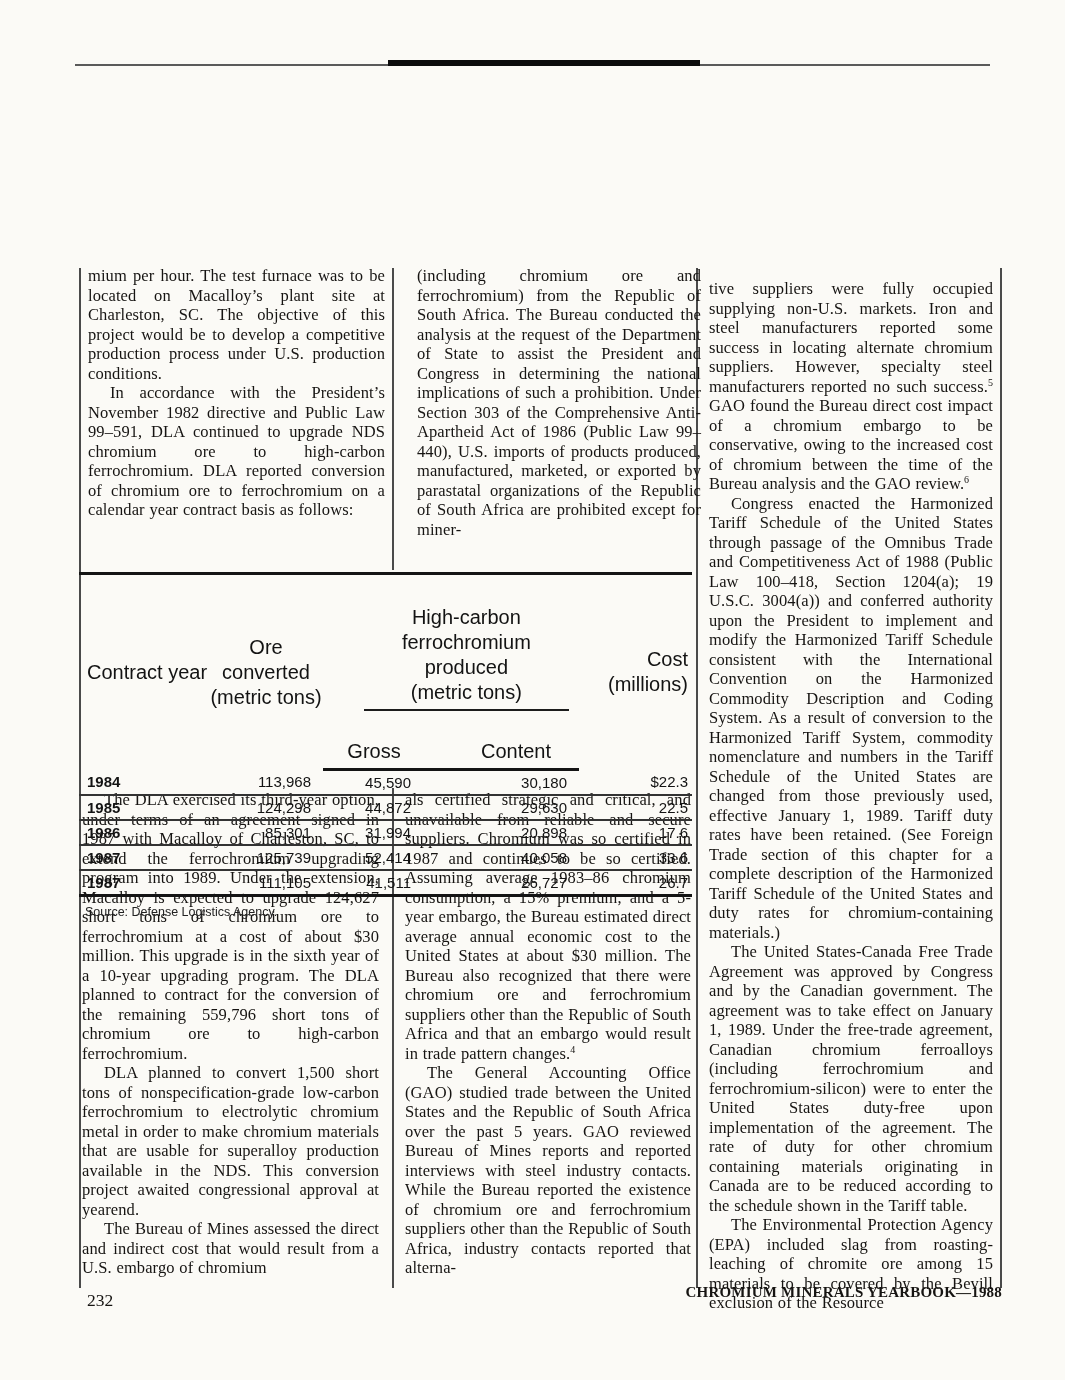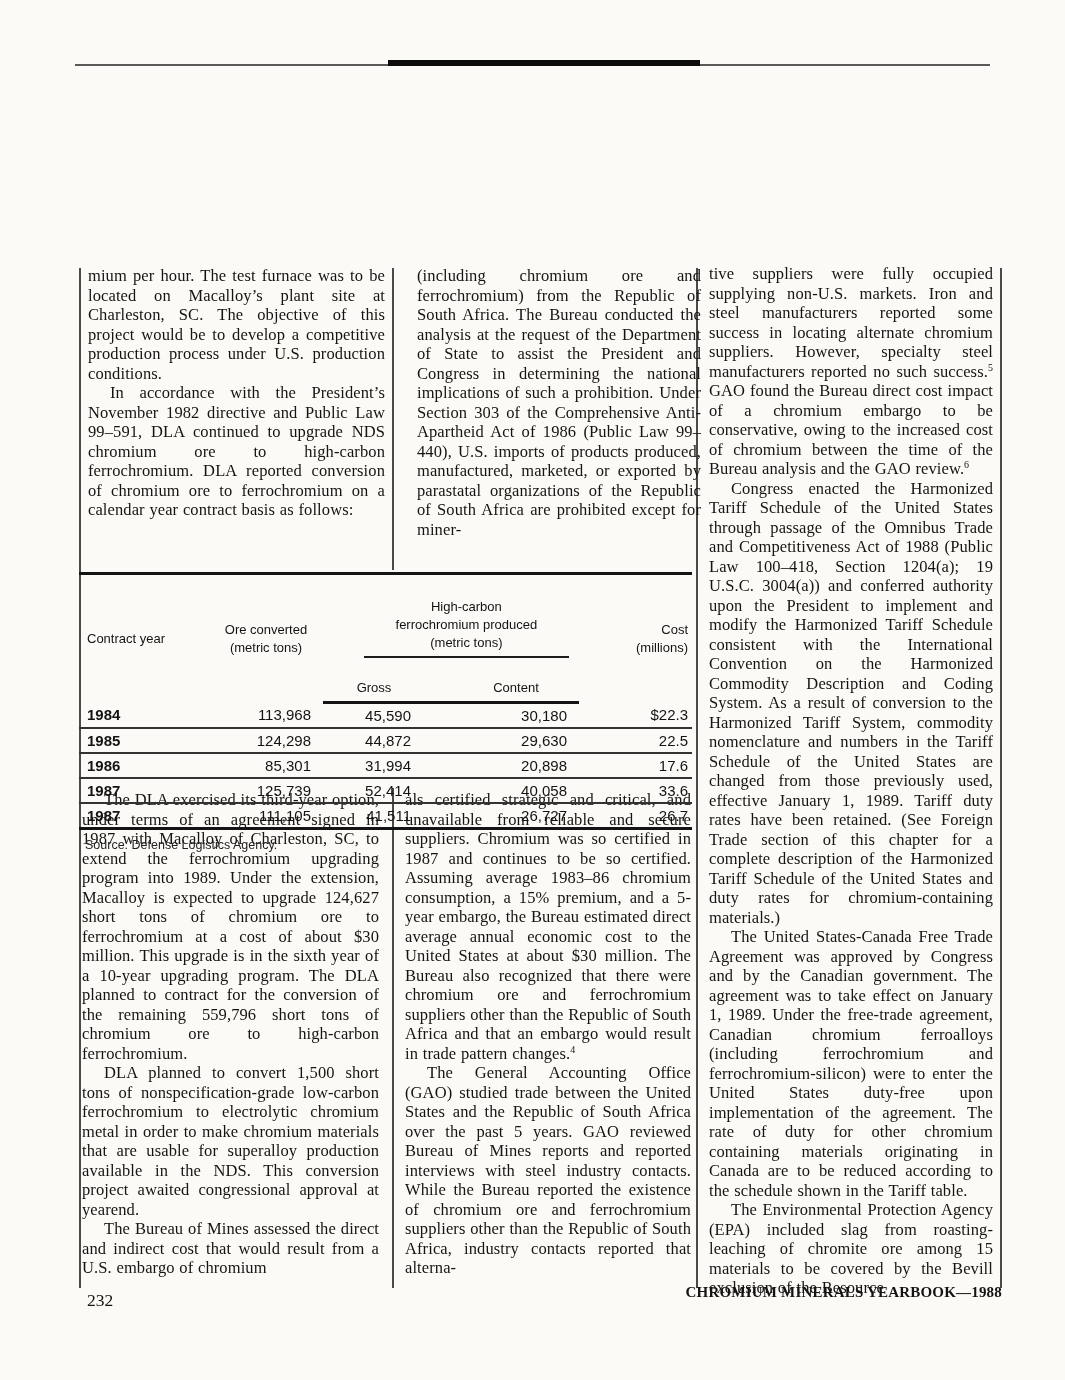--- a/index.html
+++ b/index.html
@@ -19,30 +19,30 @@
   .v-mid-bottom{left:392px;top:788px;height:500px;}
   .v-col23{left:696px;top:268px;height:1020px;}
   .v-right{left:1000px;top:268px;height:1020px;}
   
   .col{position:absolute;text-align:justify;font-size:16.5px;line-height:19.5px;
        letter-spacing:.1px;word-spacing:.5px;}
   .col p{margin:0;padding:0;}
   .col p.indent{text-indent:22px;}
   .col1-top{left:88px;top:266px;width:297px;}
   .col2-top{left:405px;top:266px;width:284px;margin-left:12px;}
-  .col3{left:709px;top:264px;width:284px;}
+  .col3{left:709px;top:279px;width:284px;}
   .col1-bottom{left:82px;top:790px;width:297px;}
   .col2-bottom{left:405px;top:790px;width:286px;}
   sup{font-size:10px;line-height:0;vertical-align:super;}
   
   .table-area{position:absolute;left:79px;top:572px;width:613px;}
   table{width:100%;border-collapse:collapse;table-layout:fixed;
         font-family:"Liberation Sans","DejaVu Sans",sans-serif;color:#131313;
         border-top:3px solid #141414;}
-  th{font-weight:normal;font-size:13px;line-height:18px;white-space:pre-line;
+  th{font-weight:normal;font-size:20px;line-height:25px;white-space:pre-line;
      vertical-align:middle;padding:0;}
   .th-year{text-align:left;padding-left:8px;}
   .th-ore{text-align:center;}
   .th-group{padding-top:5px;vertical-align:top;}
   .group-inner{text-align:center;border-bottom:2px solid #1c1c1c;
                width:80%;margin:0 4% 0 16%;padding-bottom:4px;}
   .th-gross{text-align:center;padding:3px 18px 4px 0;}
   .th-content{text-align:center;padding:3px 0 4px 10px;}
   .th-cost{text-align:right;padding-right:4px;}
   thead tr:last-child th{border-bottom:3px solid #141414;}

